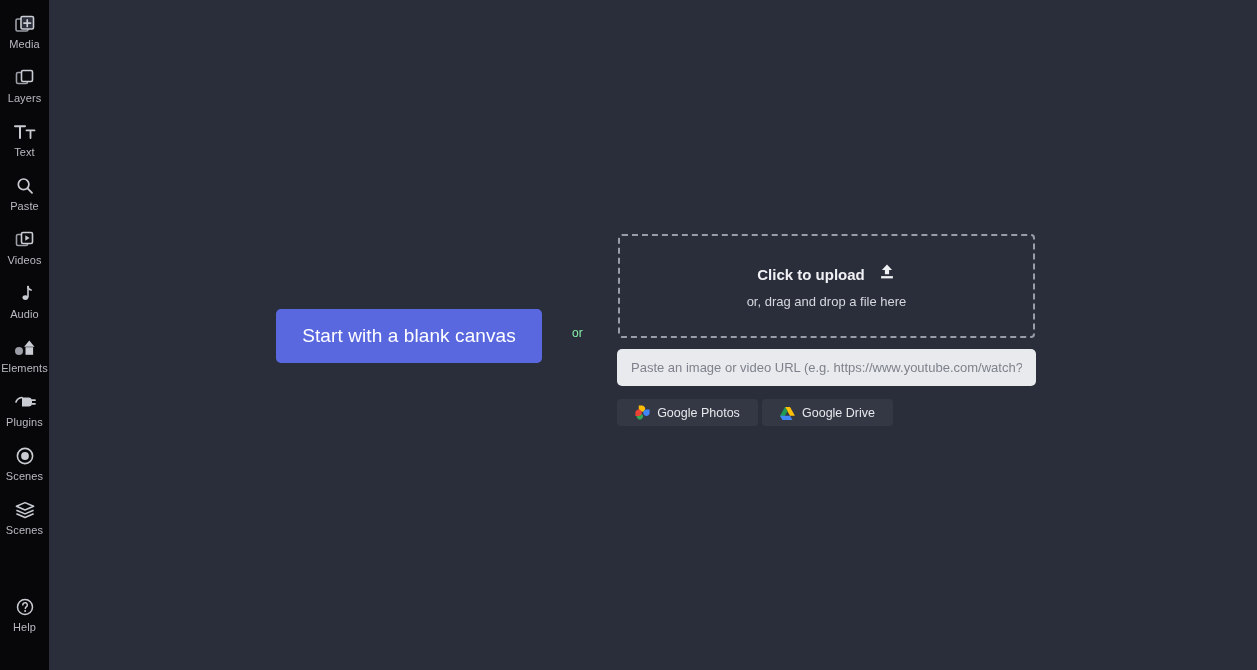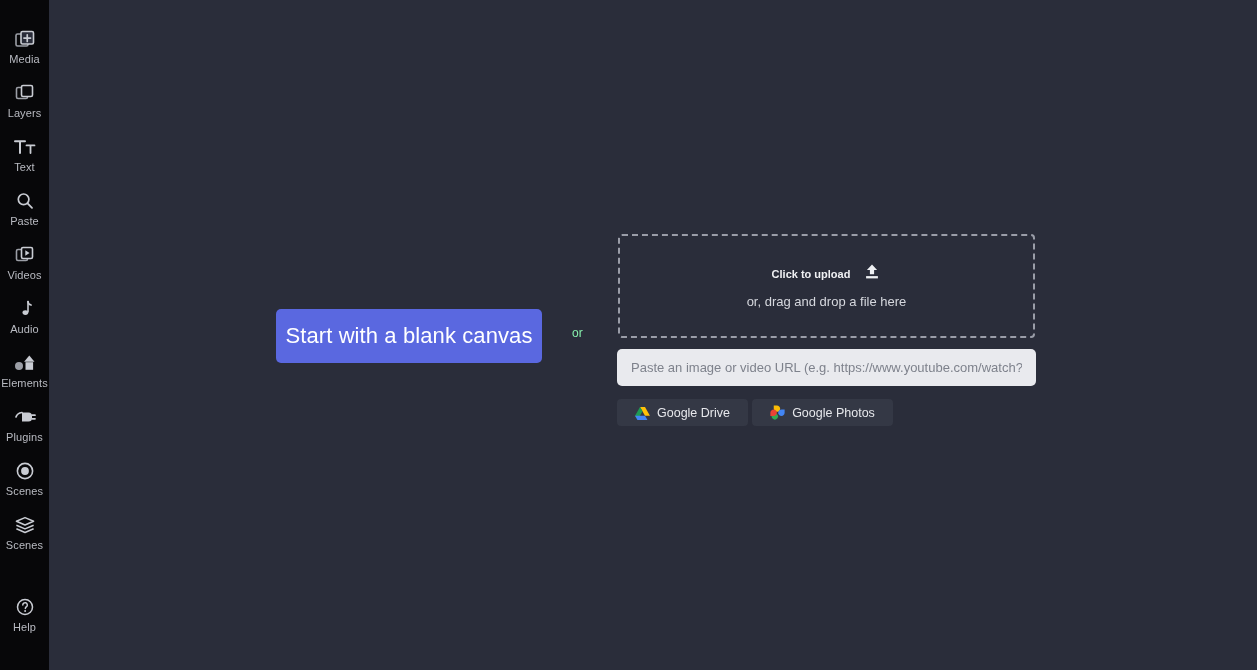--- a/index.html
+++ b/index.html
@@ -18,21 +18,21 @@
 
   
   #sidebar {
     width: 49px; height: 670px;
     background: #070709;
     flex: 0 0 49px;
     position: relative;
     display: flex;
     flex-direction: column;
     align-items: center;
-    padding-top: 24px;
+    padding-top: 9px;
   }
   .nav-item {
     width: 49px;
     height: 54px;
     display: flex;
     flex-direction: column;
     align-items: center;
     justify-content: flex-start;
     cursor: pointer;
     padding-top: 4px;
@@ -73,21 +73,21 @@
   }
 
   #blank-canvas-btn {
     position: absolute;
     left: 227px; top: 309px;
     width: 266px; height: 54px;
     background: #5a68e0;
     border: none;
     border-radius: 5px;
     color: #ffffff;
-    font-size: 22px;
+    font-size: 19px;
     font-family: "Liberation Sans", sans-serif;
     cursor: pointer;
     letter-spacing: .1px;
   }
 
   #or-divider {
     position: absolute;
     left: 523px; top: 326px;
     font-size: 12px;
     color: #86efac;
@@ -105,21 +105,21 @@
     justify-content: center;
     cursor: pointer;
   }
   #dz-row {
     display: flex;
     align-items: center;
     gap: 13px;
     margin-bottom: 9px;
   }
   #dz-title {
-    font-size: 11px;
+    font-size: 15px;
     font-weight: bold;
     color: #f0f1f4;
   }
   #dz-sub {
     font-size: 13px;
     color: #d6d8de;
   }
 
   #url-input {
     position: absolute;
@@ -305,40 +305,40 @@
           </svg>
         </span>
       </div>
       <div id="dz-sub">or, drag and drop a file here</div>
     </div>
 
     <input id="url-input" type="text" placeholder="Paste an image or video URL (e.g. https://www.youtube.com/watch?v=C" style="">
 
     <div id="src-buttons">
 
-      <button id="btn-gdrive" class="src-btn">
-        <span class="src-ico">
-          <svg width="15" height="14" viewBox="0 0 16 14">
-            <path d="M5.35 0.6h5.3l5.3 9.2h-5.3z" fill="#ffc107"></path>
-            <path d="M5.35 0.6L0.05 9.8l2.65 4.6 5.3-9.2z" fill="#1e9b55"></path>
-            <path d="M0.05 9.8h10.6l2.65 4.6H2.7z" fill="#4285f4"></path>
-          </svg>
-        </span>
-        <span>Google Drive</span>
-      </button>
-
       <button id="btn-gphotos" class="src-btn">
         <span class="src-ico">
           <svg width="15" height="15" viewBox="0 0 16 16">
             <path d="M7.4 0.4c1.9 0 3.4 1.6 3.4 3.5v3.4H7.4c-1.9 0-3.4-1.6-3.4-3.5S5.5.4 7.4.4z" fill="#fbbc05" transform="rotate(180 7.4 3.85)"></path>
             <path d="M12.1 4.9c1.9 0 3.5 1.5 3.5 3.4s-1.6 3.4-3.5 3.4H8.7V8.3c0-1.9 1.5-3.4 3.4-3.4z" fill="#4285f4" transform="rotate(180 12.15 8.3)"></path>
             <path d="M8.6 12.1c0 1.9-1.5 3.5-3.4 3.5S1.7 14 1.7 12.1V8.7h3.5c1.9 0 3.4 1.5 3.4 3.4z" fill="#34a853"></path>
             <path d="M3.9 4.9c1.9 0 3.4 1.5 3.4 3.4S5.8 11.7 3.9 11.7H.4V8.3c0-1.9 1.6-3.4 3.5-3.4z" fill="#ea4335"></path>
           </svg>
         </span>
         <span>Google Photos</span>
       </button>
 
+      <button id="btn-gdrive" class="src-btn">
+        <span class="src-ico">
+          <svg width="15" height="14" viewBox="0 0 16 14">
+            <path d="M5.35 0.6h5.3l5.3 9.2h-5.3z" fill="#ffc107"></path>
+            <path d="M5.35 0.6L0.05 9.8l2.65 4.6 5.3-9.2z" fill="#1e9b55"></path>
+            <path d="M0.05 9.8h10.6l2.65 4.6H2.7z" fill="#4285f4"></path>
+          </svg>
+        </span>
+        <span>Google Drive</span>
+      </button>
+
 
     </div>
 
   </div>
 </div>
 
 </body></html>

